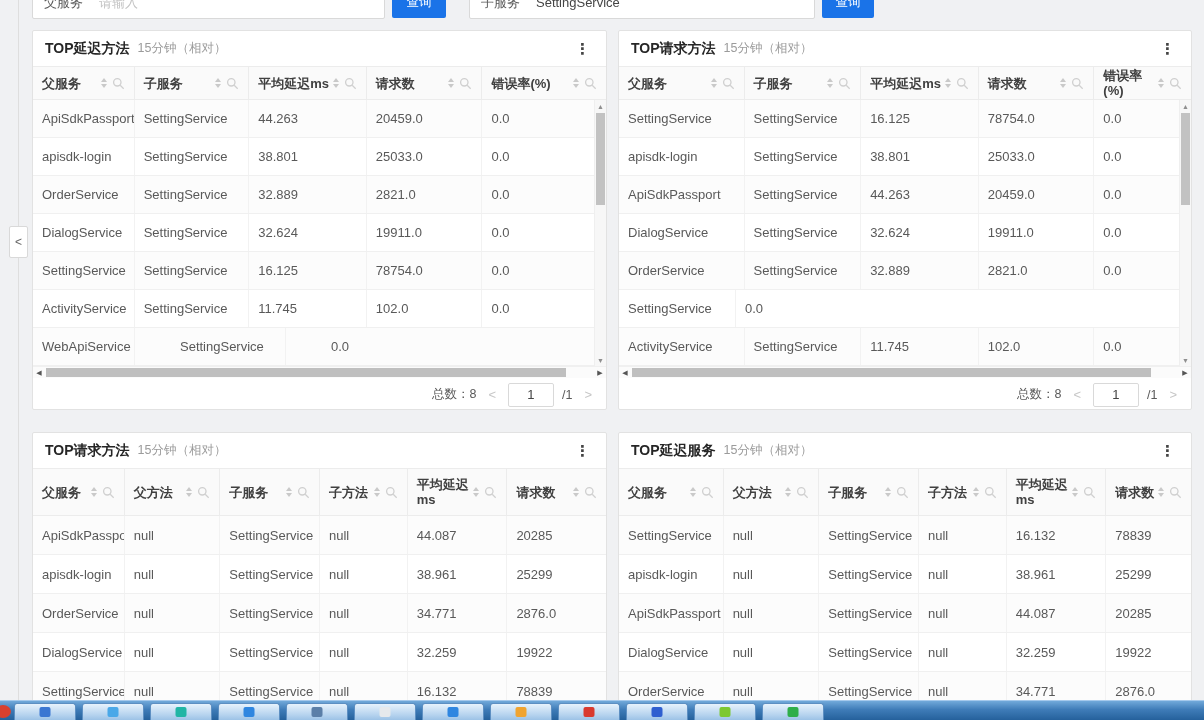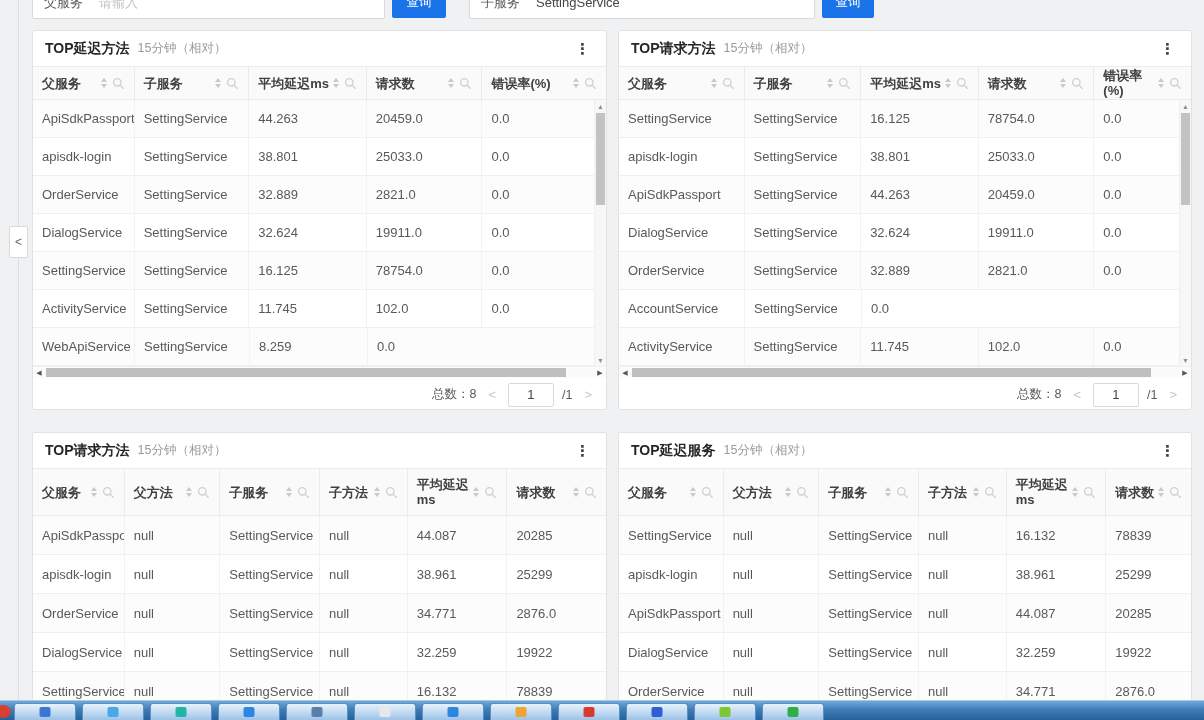--- a/index.html
+++ b/index.html
@@ -238,24 +238,23 @@
           <div class="tcell" style="width: 116px;">78754.0</div>
           <div class="tcell" style="width: 124px;">0.0</div>
         </div>
         <div class="trow" style="height: 38px;">
           <div class="tcell" style="width: 102px;">ActivityService</div>
           <div class="tcell" style="width: 115px;">SettingService</div>
           <div class="tcell" style="width: 118px;">11.745</div>
           <div class="tcell" style="width: 116px;">102.0</div>
           <div class="tcell" style="width: 124px;">0.0</div>
         </div>
-        <div class="trow odd" style="height: 38px;">
+        <div class="trow odd" style="height: 38px; gap: 36px;">
           <div class="tcell" style="width: 102px;">WebApiService</div>
           <div class="tcell" style="width: 115px;">SettingService</div>
-          <div class="tcell" style="width: 118px;">8.259</div>
           <div class="tcell" style="width: 124px;">0.0</div>
         </div>
         <div class="vscroll">
           <div class="vs-arrow vs-up">▲</div>
           <div class="vs-thumb"></div>
           <div class="vs-arrow vs-down">▼</div>
         </div>
       </div>
       <div class="hscroll">
         <div class="hs-arrow hs-left">◀</div>
@@ -373,21 +372,20 @@
           <div class="tcell" style="width: 97px;">0.0</div>
         </div>
         <div class="trow odd" style="height: 38px;">
           <div class="tcell" style="width: 126px;">OrderService</div>
           <div class="tcell" style="width: 117px;">SettingService</div>
           <div class="tcell" style="width: 118px;">32.889</div>
           <div class="tcell" style="width: 116px;">2821.0</div>
           <div class="tcell" style="width: 97px;">0.0</div>
         </div>
         <div class="trow" style="height: 38px;">
-          <div class="tcell" style="width: 126px;">AccountService</div>
           <div class="tcell" style="width: 117px;">SettingService</div>
           <div class="tcell" style="width: 97px;">0.0</div>
         </div>
         <div class="trow odd" style="height: 38px;">
           <div class="tcell" style="width: 126px;">ActivityService</div>
           <div class="tcell" style="width: 117px;">SettingService</div>
           <div class="tcell" style="width: 118px;">11.745</div>
           <div class="tcell" style="width: 116px;">102.0</div>
           <div class="tcell" style="width: 97px;">0.0</div>
         </div>

